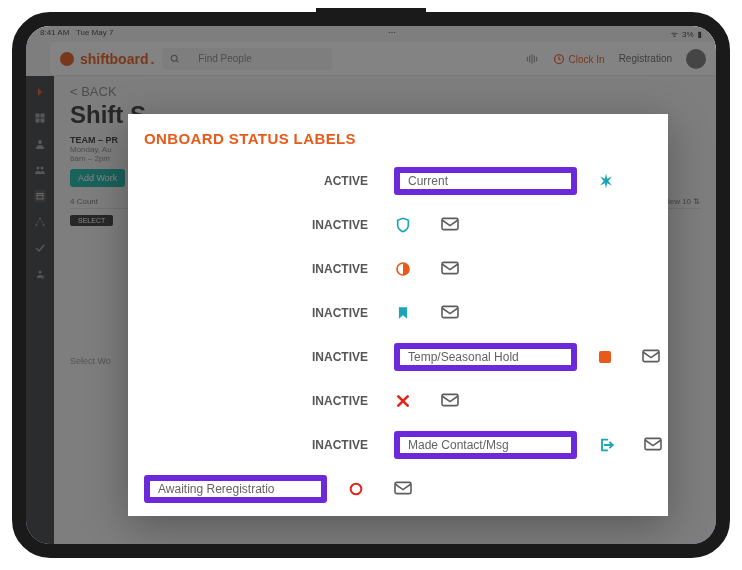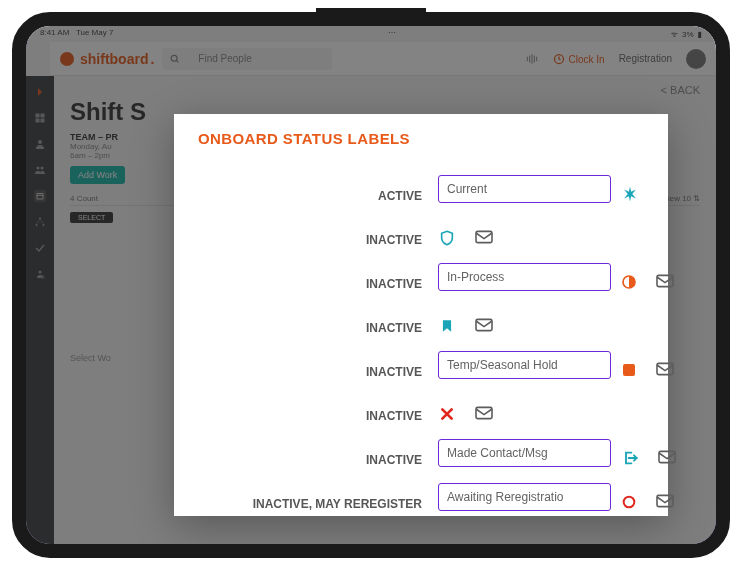--- a/index.html
+++ b/index.html
@@ -14,35 +14,35 @@
 .logo-dot { color: #e85a1a; }
 .logo-icon { width: 14px; height: 14px; border-radius: 50%; background: #e85a1a; display: inline-block; position: relative; margin-right: 4px; }
 .search { flex: 0 0 170px; background: #f4f4f4; border-radius: 4px; height: 22px; display: flex; align-items: center; padding: 0 8px; font-size: 10px; color: #888; gap: 18px; }
 .nav-right { margin-left: auto; display: flex; align-items: center; gap: 14px; font-size: 10px; color: #666; }
 .clock-in { color: #e85a1a; display: flex; align-items: flex-end; gap: 4px; }
 .avatar { width: 20px; height: 20px; border-radius: 50%; background: #777; }
 .content { position: absolute; top: 50px; left: 0; right: 0; bottom: 0; display: flex; }
 .sidebar { width: 28px; background: #3a3e42; display: flex; flex-direction: column; align-items: center; padding-top: 10px; gap: 14px; }
 .sidebar .sicon { width: 12px; height: 12px; color: #9aa0a5; }
 .main { flex: 1; padding: 8px 16px; font-size: 10px; color: #555; position: relative; }
-.back { font-size: 11px; color: #888; text-align: right; }
+.back { font-size: 13px; color: #888; }
 .page-title { font-size: 24px; font-weight: 600; color: #333; margin-top: 2px; }
 .team { font-weight: 700; font-size: 9px; color: #333; margin-top: 6px; }
 .subtext { font-size: 8px; color: #888; }
 .add-btn { background: #18b5a8; color: #fff; border: none; border-radius: 3px; padding: 4px 8px; font-size: 9px; margin-top: 6px; }
 .count-bar { margin-top: 10px; font-size: 8px; color: #777; border-bottom: 1px solid #ddd; padding-bottom: 2px; display: flex; }
 .view-pill { margin-left: auto; }
 .select-btn { display: inline-block; margin-top: 6px; background: #333; color: #fff; font-size: 7px; padding: 2px 8px; border-radius: 2px; }
 .select-label-below { margin-top: 130px; font-size: 9px; color: #999; }
 .overlay { position: absolute; inset: 0; background: rgba(30,30,30,0.55); }
-.modal { position: absolute; top: 88px; left: 102px; right: 48px; bottom: 28px; background: #fff; box-shadow: 0 10px 40px rgba(0,0,0,0.3); padding: 16px 24px; margin-left: 46px; }
+.modal { position: absolute; top: 88px; left: 102px; right: 48px; bottom: 28px; background: #fff; box-shadow: 0 10px 40px rgba(0,0,0,0.3); padding: 16px 16px; }
 .modal h2 { color: #e85a1a; font-size: 15px; font-weight: 700; letter-spacing: 0.4px; margin-bottom: 12px; }
-.row { display: flex; align-items: flex-end; height: 44px; gap: 10px; }
+.row { display: flex; align-items: center; height: 44px; gap: 20px; }
 .row .status-label { flex: 0 0 230px; text-align: right; font-weight: 700; font-size: 12px; color: #565656; padding-right: 6px; }
-.row input { flex: 0 0 158px; height: 28px; border: 1px solid #6d28d9; border-radius: 3px; padding: 0 8px; font-size: 12px; color: #636363; }
+.row input { flex: 0 0 158px; height: 28px; border: 6px solid #6d28d9; border-radius: 3px; padding: 0 8px; font-size: 12px; color: #636363; }
 .row .micon { width: 18px; height: 18px; display: flex; align-items: center; justify-content: center; }
 .row .mail { width: 18px; height: 18px; color: #5d5d5d; margin-left: 8px; }
 svg { display: block; }
 </style>
 </head>
 <body>
 
 <div class="notch"></div>
 <div class="tablet">
   <div class="screen">
@@ -158,21 +158,20 @@
             </div>
     <div class="mail">
               <svg width="20" height="16" viewBox="0 0 24 20" fill="none" stroke="#5d5d5d" stroke-width="2">
                 <rect x="2" y="3" width="20" height="14" rx="2"></rect>
                 <path d="M2 5 L12 12 L22 5"></path>
               </svg>
             </div>
   </div>
           <div class="row">
     <div class="status-label">INACTIVE</div>
-    <input type="text" value="In-Process" style="">
     <div class="micon">
               <svg width="16" height="16" viewBox="0 0 24 24">
                 <circle cx="12" cy="12" r="9" fill="none" stroke="#e85a1a" stroke-width="2.5"></circle>
                 <path d="M12 3 A9 9 0 0 1 12 21 Z" fill="#e85a1a"></path>
               </svg>
             </div>
     <div class="mail">
               <svg width="20" height="16" viewBox="0 0 24 20" fill="none" stroke="#5d5d5d" stroke-width="2">
                 <rect x="2" y="3" width="20" height="14" rx="2"></rect>
                 <path d="M2 5 L12 12 L22 5"></path>
@@ -234,21 +233,20 @@
               </svg>
             </div>
     <div class="mail">
               <svg width="20" height="16" viewBox="0 0 24 20" fill="none" stroke="#5d5d5d" stroke-width="2">
                 <rect x="2" y="3" width="20" height="14" rx="2"></rect>
                 <path d="M2 5 L12 12 L22 5"></path>
               </svg>
             </div>
   </div>
           <div class="row">
-    <div class="status-label">INACTIVE, MAY REREGISTER</div>
     <input type="text" value="Awaiting Reregistratio" style="">
     <div class="micon">
               <svg width="16" height="16" viewBox="0 0 24 24" fill="none" stroke="#e0271d" stroke-width="3">
                 <circle cx="12" cy="12" r="8"></circle>
               </svg>
             </div>
     <div class="mail">
               <svg width="20" height="16" viewBox="0 0 24 20" fill="none" stroke="#5d5d5d" stroke-width="2">
                 <rect x="2" y="3" width="20" height="14" rx="2"></rect>
                 <path d="M2 5 L12 12 L22 5"></path>

